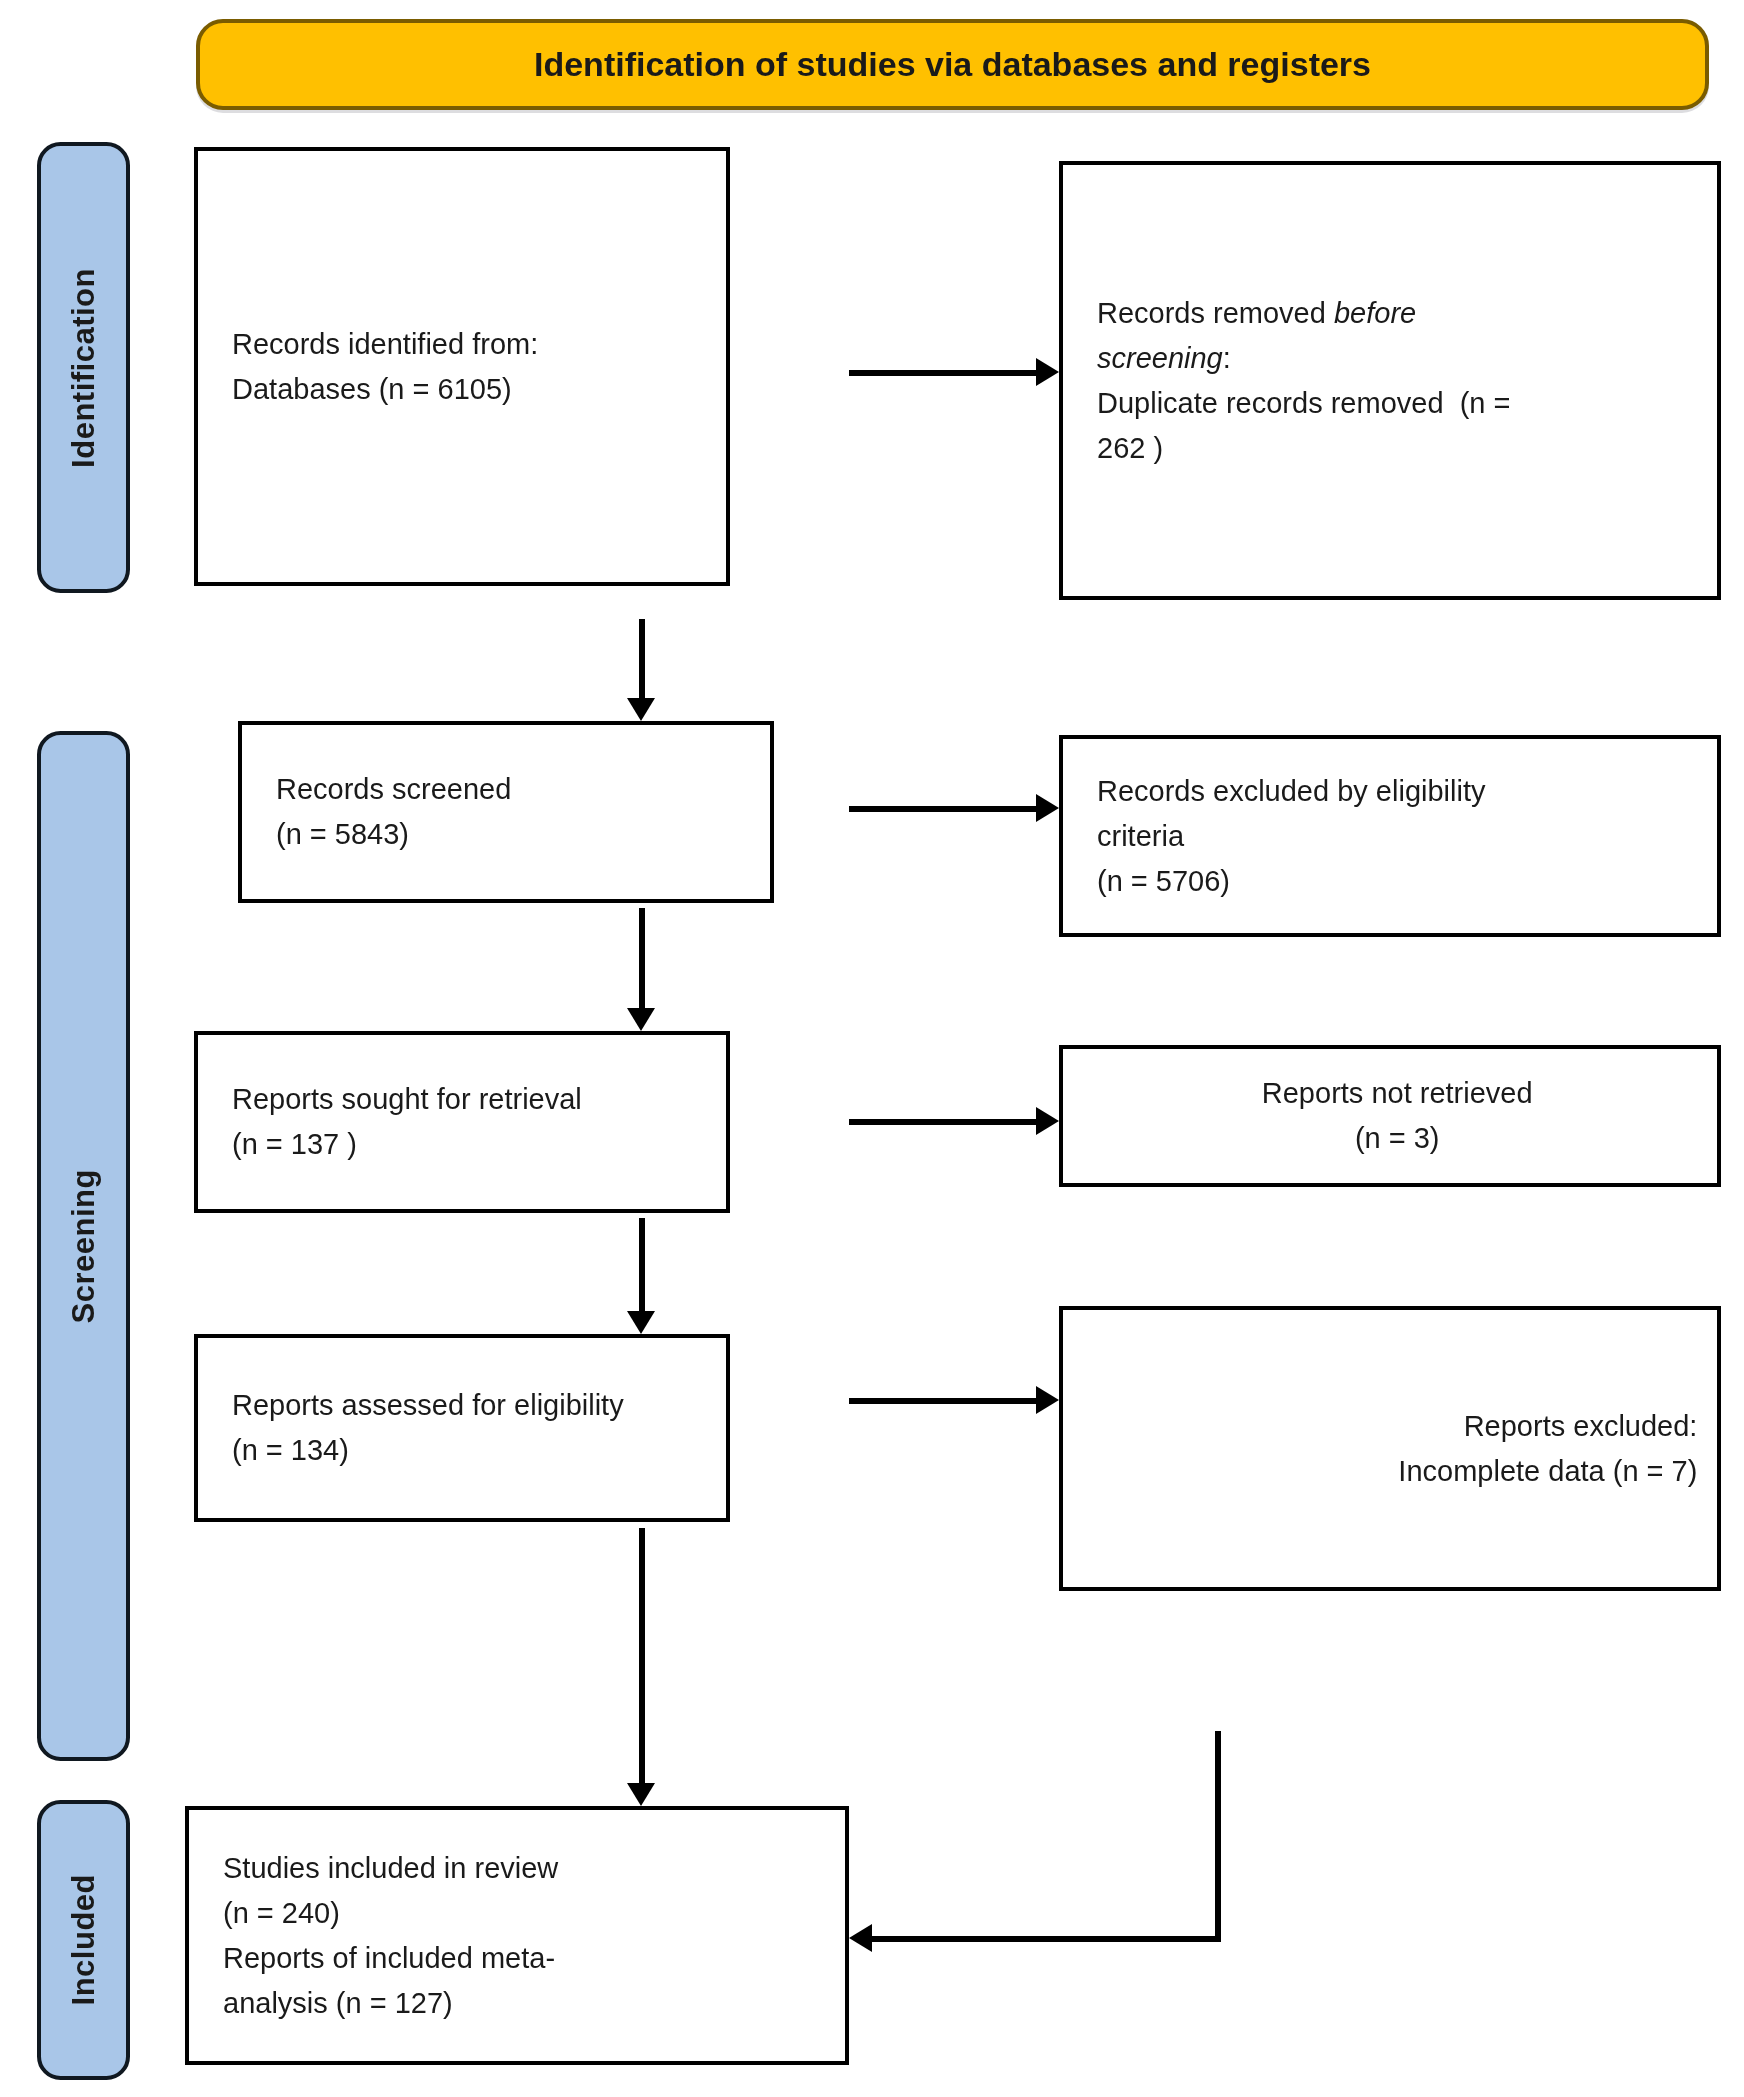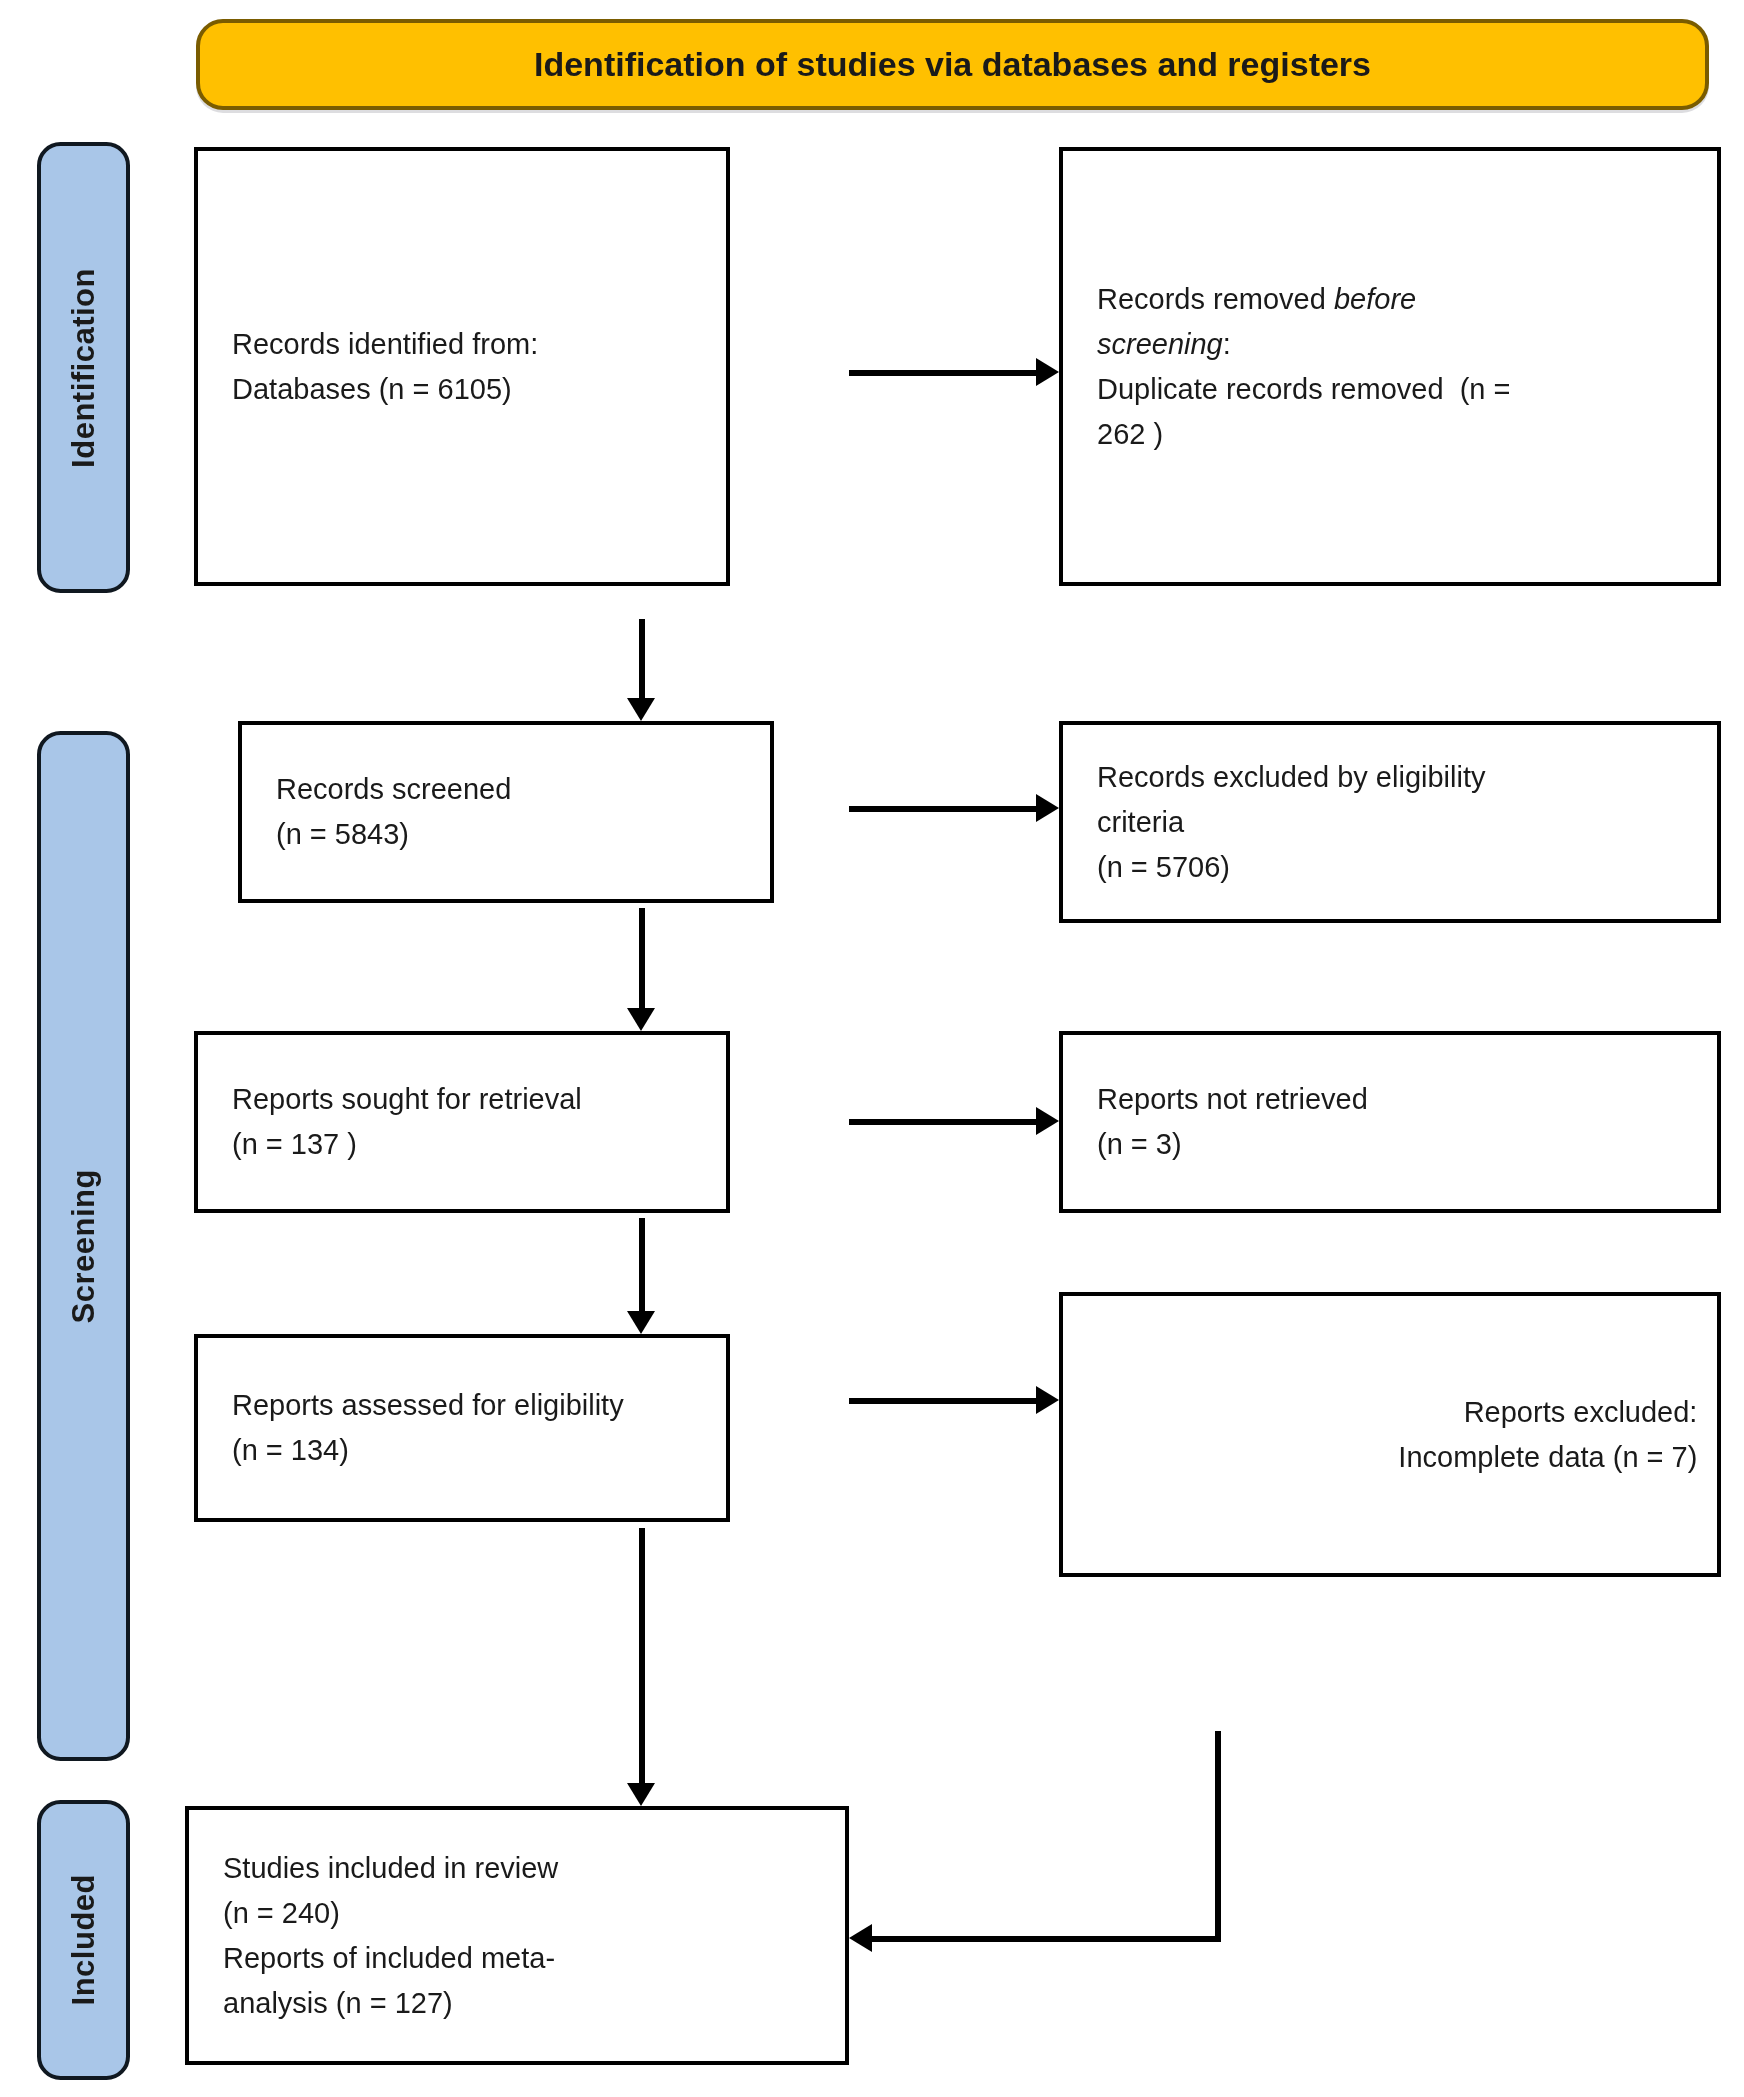--- a/index.html
+++ b/index.html
@@ -36,27 +36,27 @@
 
   .box{
     position:absolute;background:#fff;border:4.4px solid var(--box-border);
     display:flex;flex-direction:column;justify-content:center;
     padding:9.8px 19.6px 9.8px 34px;
   }
   .line{font-size:29px;line-height:45px;white-space:pre-wrap;}
   .italic{font-style:italic;}
 
   .col-left{left:194px;width:536px;}
-  .col-right{left:1059px;width:662px;}
+  .col-right{left:1059px;width:662px;margin-top:14px;}
   .box-records-identified{top:147px;height:439px;}
   .box-records-removed{top:147px;height:439px;}
   .box-records-screened{top:721px;height:182px;margin-left:44px;}
   .box-records-excluded{top:721px;height:202px;}
   .box-reports-sought{top:1031px;height:182px;}
-  .box-reports-not-retrieved{top:1031px;height:182px;}
+  .box-reports-not-retrieved{top:1031px;height:142px;text-align:center;}
   .box-reports-assessed{top:1334px;height:188px;}
   .box-reports-excluded{top:1292px;height:285px;text-align:right;}
   .box-studies-included{left:185px;width:664px;top:1806px;height:259px;}
 
   .shaft-v{position:absolute;width:5.9px;background:var(--arrow);}
   .shaft-h{position:absolute;height:5.9px;background:var(--arrow);}
   .head-down{position:absolute;width:0;height:0;
     border-left:14.7px solid transparent;border-right:14.7px solid transparent;
     border-top:23.5px solid var(--arrow);}
   .head-right{position:absolute;width:0;height:0;

